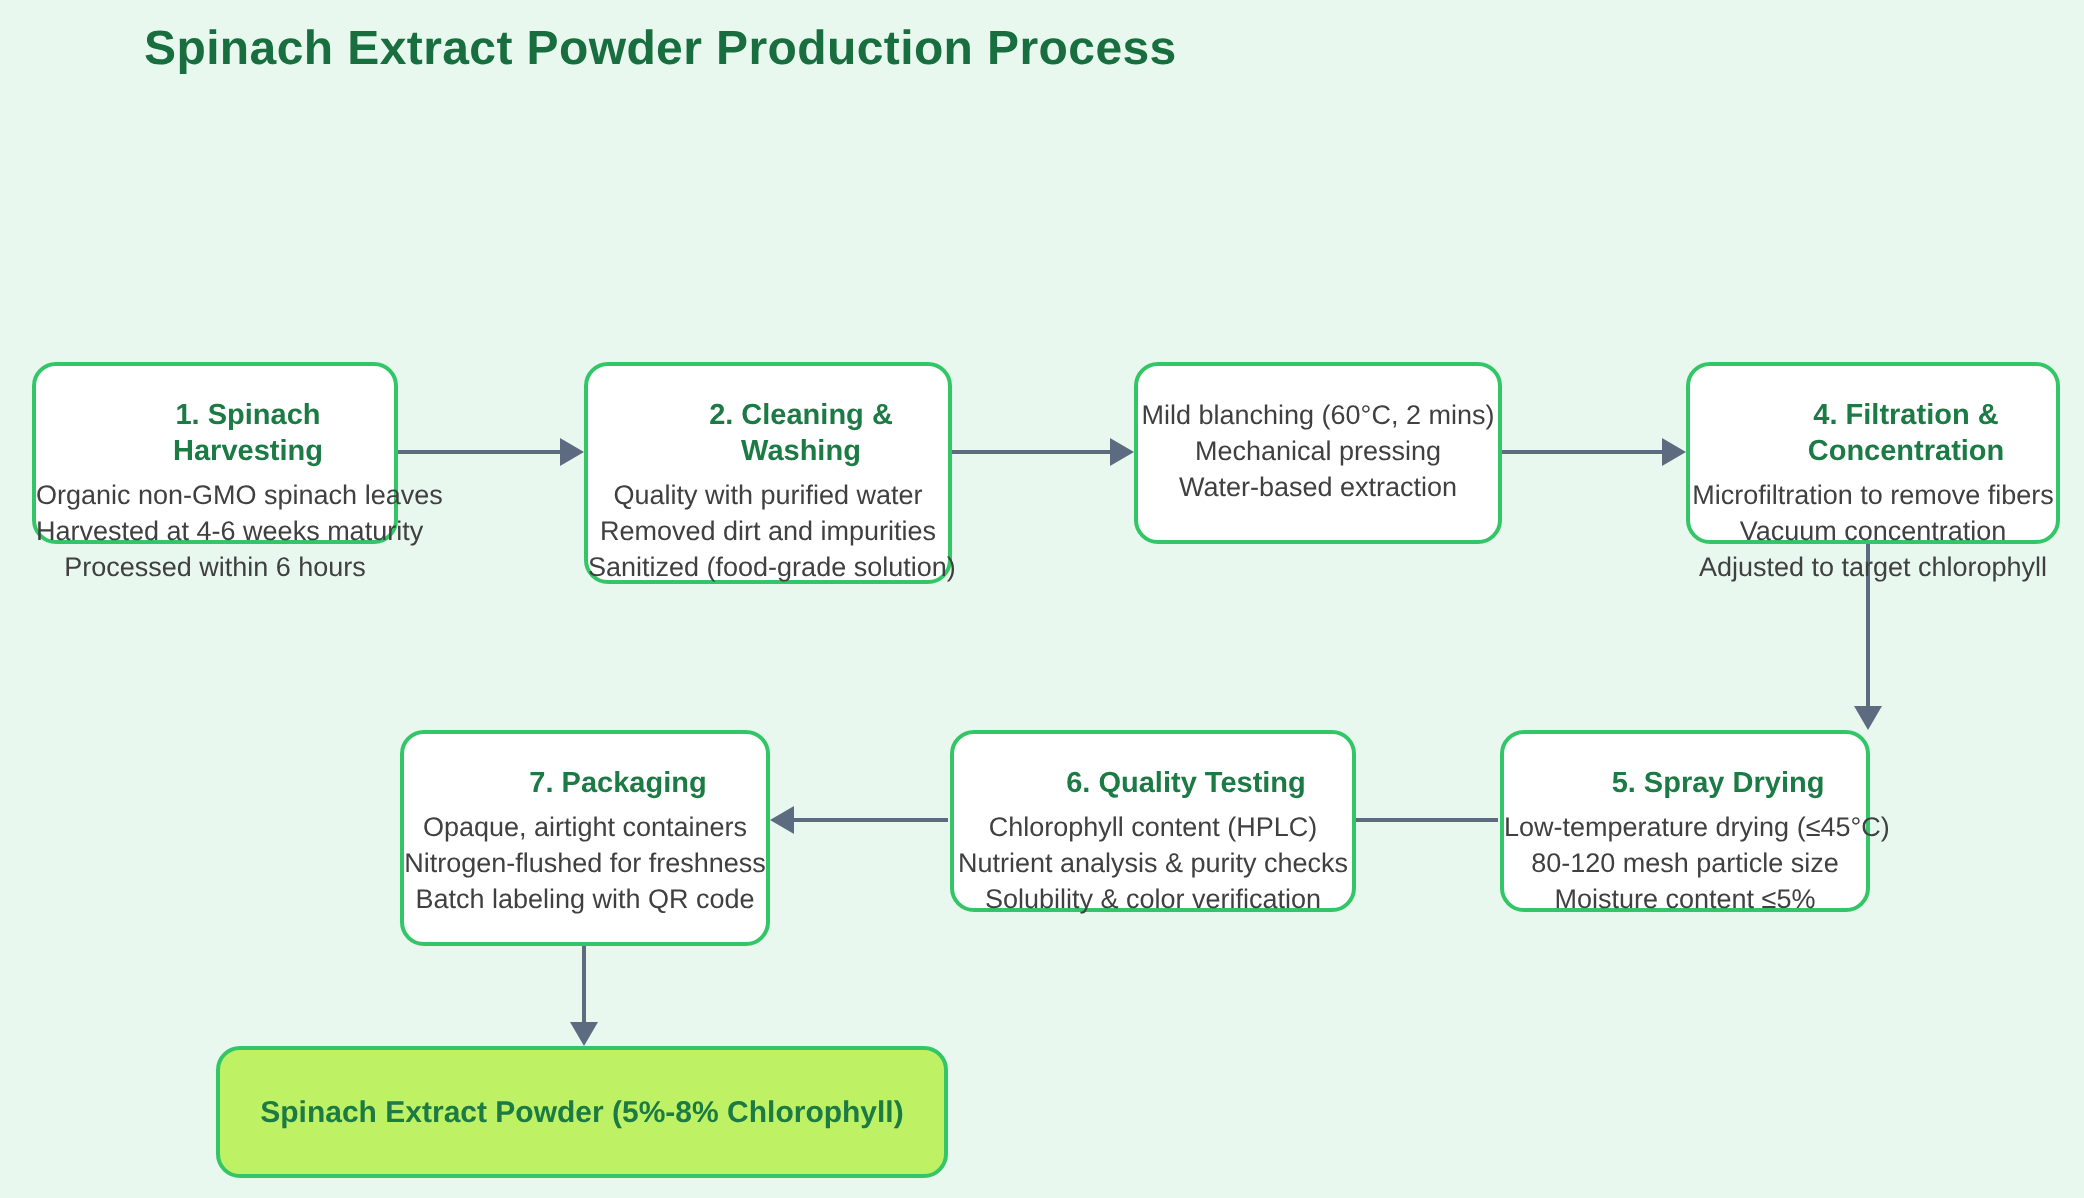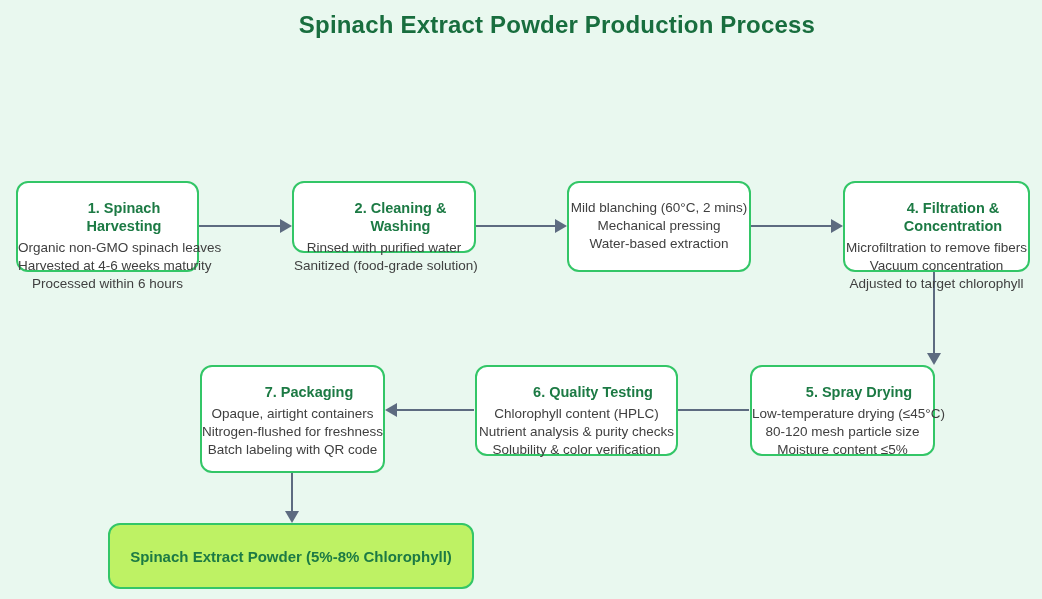--- a/index.html
+++ b/index.html
@@ -15,21 +15,21 @@
     background: #e9f8ef;
     overflow: hidden;
   }
   .main-title {
     position: absolute;
     top: 11px;
     left: 0;
     width: 100%;
     box-sizing: border-box;
     padding-left: 72px;
-    text-align: center;
+    text-align: left;
     font-size: 24px;
     font-weight: 700;
     color: #186e3e;
     letter-spacing: 0.2px;
   }
   .arrow-layer {
     position: absolute;
     left: 0;
     top: 0;
     width: 1042px;
@@ -56,21 +56,21 @@
     margin-bottom: 4px;
     padding-left: 33px;
   }
   .node-line {
     font-size: 13.5px;
     color: #404040;
     line-height: 18px;
     white-space: nowrap;
   }
   .n1 { left: 16px;  top: 181px; width: 183px; height: 91px; }
-  .n2 { left: 292px; top: 181px; width: 184px; height: 72px; }
+  .n2 { left: 292px; top: 181px; width: 184px; height: 111px; }
   .n3 { left: 567px; top: 181px; width: 184px; height: 91px; }
   .n4 { left: 843px; top: 181px; width: 187px; height: 91px; }
   .n5 { left: 750px; top: 365px; width: 185px; height: 91px; }
   .n6 { left: 475px; top: 365px; width: 203px; height: 91px; }
   .n7 { left: 200px; top: 365px; width: 185px; height: 108px; }
   .final-node {
     position: absolute;
     left: 108px;
     top: 523px;
     width: 366px;
@@ -130,21 +130,22 @@
       <div class="node-title">1. Spinach Harvesting</div>
       <div class="node-line">Organic non-GMO spinach leaves</div>
       <div class="node-line">Harvested at 4-6 weeks maturity</div>
       <div class="node-line">Processed within 6 hours</div>
     </div>
   </div>
 
   <div class="node n2">
     <div class="inner">
       <div class="node-title">2. Cleaning &amp; Washing</div>
-      <div class="node-line">Rinsed with purified water</div>
+      <div class="node-line">Quality with purified water</div>
+      <div class="node-line">Removed dirt and impurities</div>
       <div class="node-line">Sanitized (food-grade solution)</div>
     </div>
   </div>
 
   <div class="node n3">
     <div class="inner">
       <div class="node-line">Mild blanching (60°C, 2 mins)</div>
       <div class="node-line">Mechanical pressing</div>
       <div class="node-line">Water-based extraction</div>
     </div>

